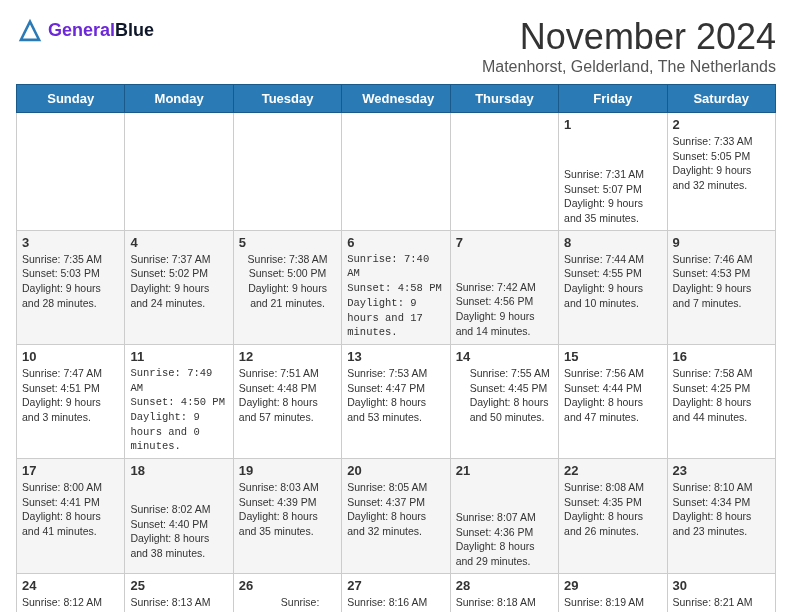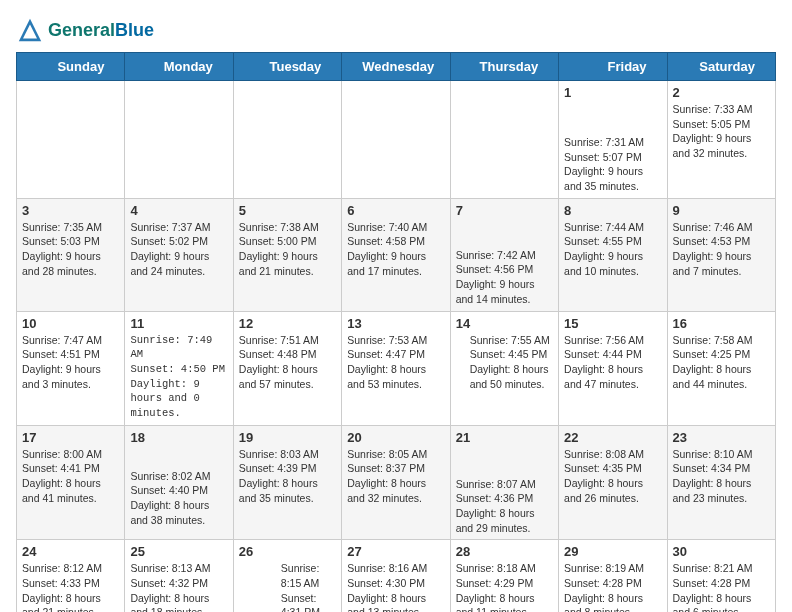--- a/index.html
+++ b/index.html
@@ -17,26 +17,26 @@
       margin-bottom: 8px;
     }
     .logo {
       display: flex;
       align-items: center;
       gap: 4px;
     }
     .logo-text-general {
       font-size: 18px;
       font-weight: bold;
-      color: #0f766e;
+      color: #6d28d9;
     }
     .logo-text-blue {
       font-size: 18px;
       font-weight: bold;
-      color: #0369a1;
+      color: #0f172a;
     }
     .logo-icon {
       width: 28px;
       height: 28px;
     }
     .title-section {
       text-align: right;
     }
     .month-title {
       font-size: 36px;
@@ -51,21 +51,21 @@
       width: 100%;
       border-collapse: collapse;
       table-layout: fixed;
     }
     thead tr th {
       background-color: #2a7ab5;
       color: #fff;
       font-size: 13px;
       font-weight: bold;
       padding: 6px 20px;
-      text-align: right;
+      text-align: center;
       border: 1px solid #1a5a8a;
     }
     tbody tr td {
       border: 1px solid #ccc;
       vertical-align: top;
       padding: 4px 5px;
       font-size: 11px;
       color: #333;
       height: 80px;
       background: #fff;
@@ -95,20 +95,22 @@
   <div class="logo">
     <svg class="logo-icon" viewBox="0 0 40 40" xmlns="http://www.w3.org/2000/svg">
       <polygon points="20,4 36,36 4,36" fill="#2a7ab5"></polygon>
       <polygon points="20,12 30,32 10,32" fill="#fff"></polygon>
     </svg>
     <div>
       <span class="logo-text-general">General</span><span class="logo-text-blue">Blue</span>
     </div>
   </div>
   <div class="title-section">
+    <div class="month-title">November 2024</div>
+    <div class="location-title">Matenhorst, Gelderland, The Netherlands</div>
   </div>
 </div>
 
 <table>
   <thead>
     <tr id="days-header">
         <th>Sunday</th>
         <th>Monday</th>
         <th>Tuesday</th>
         <th>Wednesday</th>
@@ -145,27 +147,27 @@
 Daylight: 9 hours and 28 minutes.</div>
         </td>
         <td>
           <span class="day-number">4</span>
           <div class="day-info" style="white-space: pre-line;">Sunrise: 7:37 AM
 Sunset: 5:02 PM
 Daylight: 9 hours and 24 minutes.</div>
         </td>
         <td>
           <span class="day-number">5</span>
-          <div class="day-info" style="white-space: pre-line;">Sunrise: 7:38 AM
+          <div class="day-info" style="white-space: pre-line; text-align: center;">Sunrise: 7:38 AM
 Sunset: 5:00 PM
 Daylight: 9 hours and 21 minutes.</div>
         </td>
         <td>
           <span class="day-number">6</span>
-          <div class="day-info" style="white-space: pre-line;">Sunrise: 7:40 AM
+          <div class="day-info" style="white-space: pre-line; font-family: Liberation Mono, monospace;">Sunrise: 7:40 AM
 Sunset: 4:58 PM
 Daylight: 9 hours and 17 minutes.</div>
         </td>
         <td>
           <span class="day-number">7</span>
           <div class="day-info" style="white-space: pre-line; margin-top: 30px;">Sunrise: 7:42 AM
 Sunset: 4:56 PM
 Daylight: 9 hours and 14 minutes.</div>
         </td>
         <td>
@@ -240,21 +242,21 @@
         </td>
         <td>
           <span class="day-number">19</span>
           <div class="day-info" style="white-space: pre-line;">Sunrise: 8:03 AM
 Sunset: 4:39 PM
 Daylight: 8 hours and 35 minutes.</div>
         </td>
         <td>
           <span class="day-number">20</span>
           <div class="day-info" style="white-space: pre-line;">Sunrise: 8:05 AM
-Sunset: 8:37 PM
+Sunset: 4:37 PM
 Daylight: 8 hours and 32 minutes.</div>
         </td>
         <td>
           <span class="day-number">21</span>
           <div class="day-info" style="white-space: pre-line; margin-top: 32px;">Sunrise: 8:07 AM
 Sunset: 4:36 PM
 Daylight: 8 hours and 29 minutes.</div>
         </td>
         <td>
           <span class="day-number">22</span>

